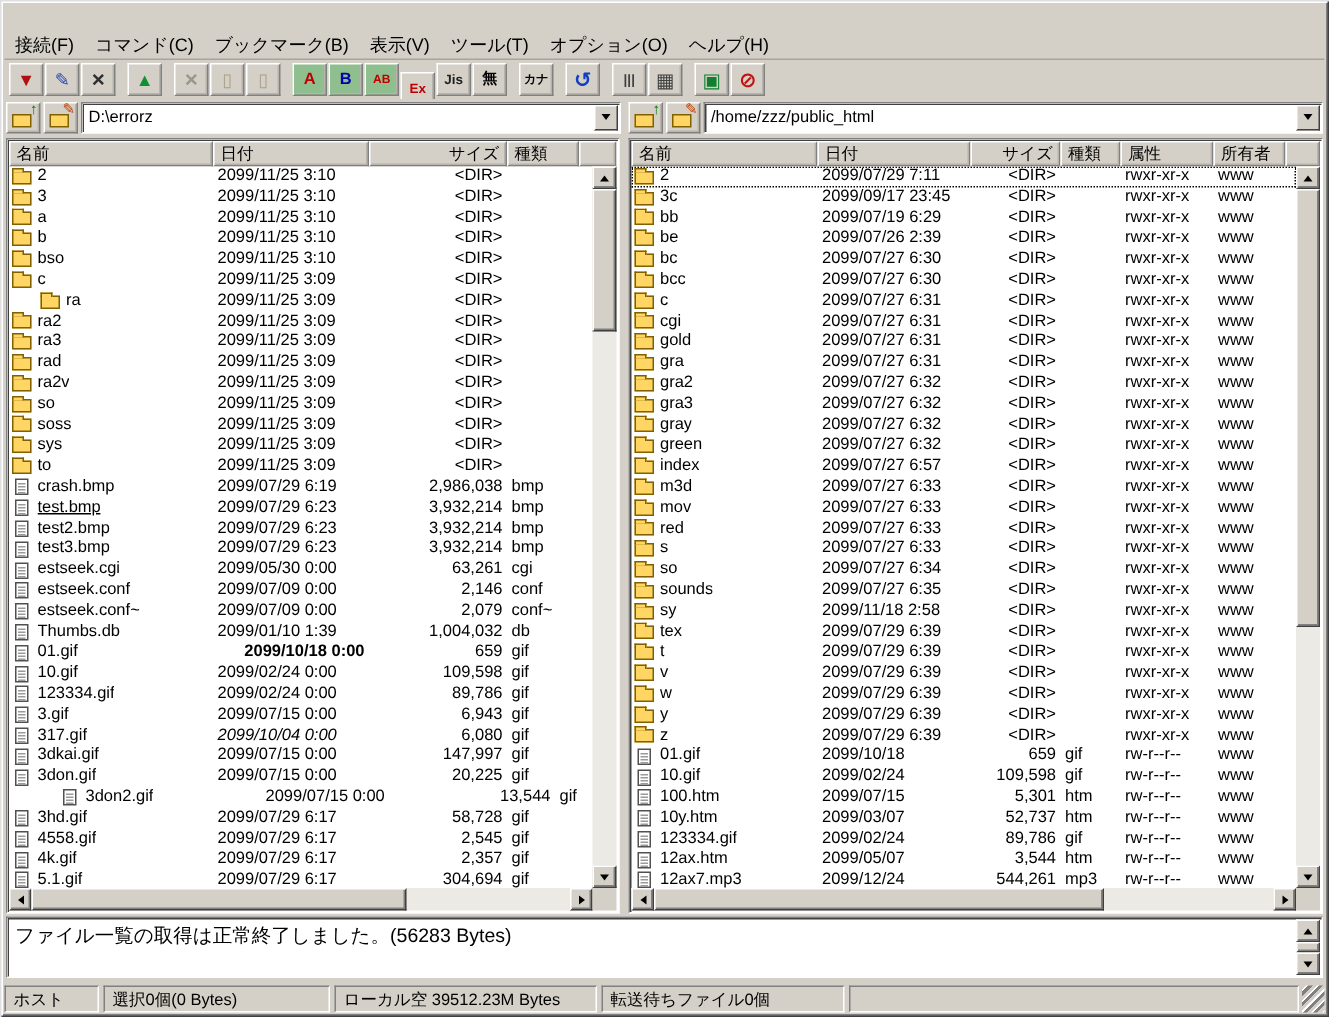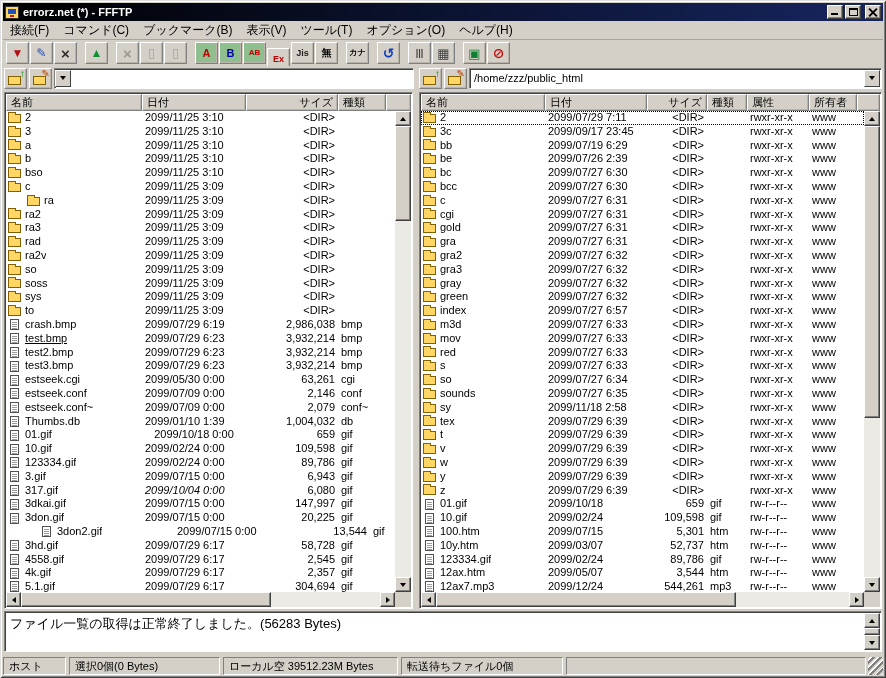--- a/index.html
+++ b/index.html
@@ -85,33 +85,20 @@
   .statusbar{position:absolute;left:3px;top:655px;right:3px;height:20px;display:flex;align-items:stretch;background:#d4d0c8;padding-top:2px;}
   .sseg{border:1px solid;border-color:#808080 #fff #fff #808080;margin-right:3px;font-size:11px;display:flex;align-items:center;padding:0 5px;white-space:nowrap;overflow:hidden;flex:none;}
   .sseg-spare{flex:1;margin-right:2px;}
   .grip{width:15px;flex:none;background:repeating-linear-gradient(135deg,#d4d0c8 0 2px,#fff 2px 3px,#808080 3px 5px);}
 </style>
 </head>
 <body>
 
 <div class="window">
 
-  <div class="titlebar">
-    <span class="app-icon"></span>
-    <span class="title-text">errorz.net (*) - FFFTP</span>
-    <span class="win-btn">
-        <i class="g-min"></i>
-      </span>
-    <span class="win-btn">
-        <i class="g-max"></i>
-      </span>
-    <span class="win-btn btn-close">
-        <i class="g-close"></i>
-      </span>
-  </div>
 
   <div class="menubar">
       <span class="menu-item">接続(F)</span>
       <span class="menu-item">コマンド(C)</span>
       <span class="menu-item">ブックマーク(B)</span>
       <span class="menu-item">表示(V)</span>
       <span class="menu-item">ツール(T)</span>
       <span class="menu-item">オプション(O)</span>
       <span class="menu-item">ヘルプ(H)</span>
     </div>
@@ -151,20 +138,21 @@
           <button class="path-btn">
             <span class="pb-folder"></span>
             <span class="pb-glyph" style="color: rgb(0, 128, 0);">↑</span>
           </button>
           <button class="path-btn">
             <span class="pb-folder"></span>
             <span class="pb-glyph" style="color: rgb(192, 64, 0);">✎</span>
           </button>
         </span>
       <div class="combo">
+        <span class="combo-text">D:\errorz</span>
         <span class="combo-btn">
             <span class="tri-dn"></span>
           </span>
       </div>
     </div>
     <div class="path-group pg-remote">
       <span class="slot-remote-btns" style="display:flex">
           <button class="path-btn">
             <span class="pb-folder"></span>
             <span class="pb-glyph" style="color: rgb(0, 128, 0);">↑</span>
@@ -397,21 +385,21 @@
           </div>
           <div class="cell" style="width: 104px; text-align: left;">2099/01/10 1:39</div>
           <div class="cell" style="width: 92px; text-align: right;">1,004,032</div>
           <div class="cell" style="width: 48px; text-align: left;">db</div>
         </div>
         <div class="row">
           <div class="cell namecell" style="width: 136px;">
             <span class="ic ic-file"></span>
             <span class="ntext">01.gif</span>
           </div>
-          <div class="cell" style="width: 104px; text-align: center;">2099/10/18 0:00</div>
+          <div class="cell" style="width: 104px; text-align: right; font-weight: bold;">2099/10/18 0:00</div>
           <div class="cell" style="width: 92px; text-align: right;">659</div>
           <div class="cell" style="width: 48px; text-align: left;">gif</div>
         </div>
         <div class="row">
           <div class="cell namecell" style="width: 136px;">
             <span class="ic ic-file"></span>
             <span class="ntext">10.gif</span>
           </div>
           <div class="cell" style="width: 104px; text-align: left;">2099/02/24 0:00</div>
           <div class="cell" style="width: 92px; text-align: right;">109,598</div>

